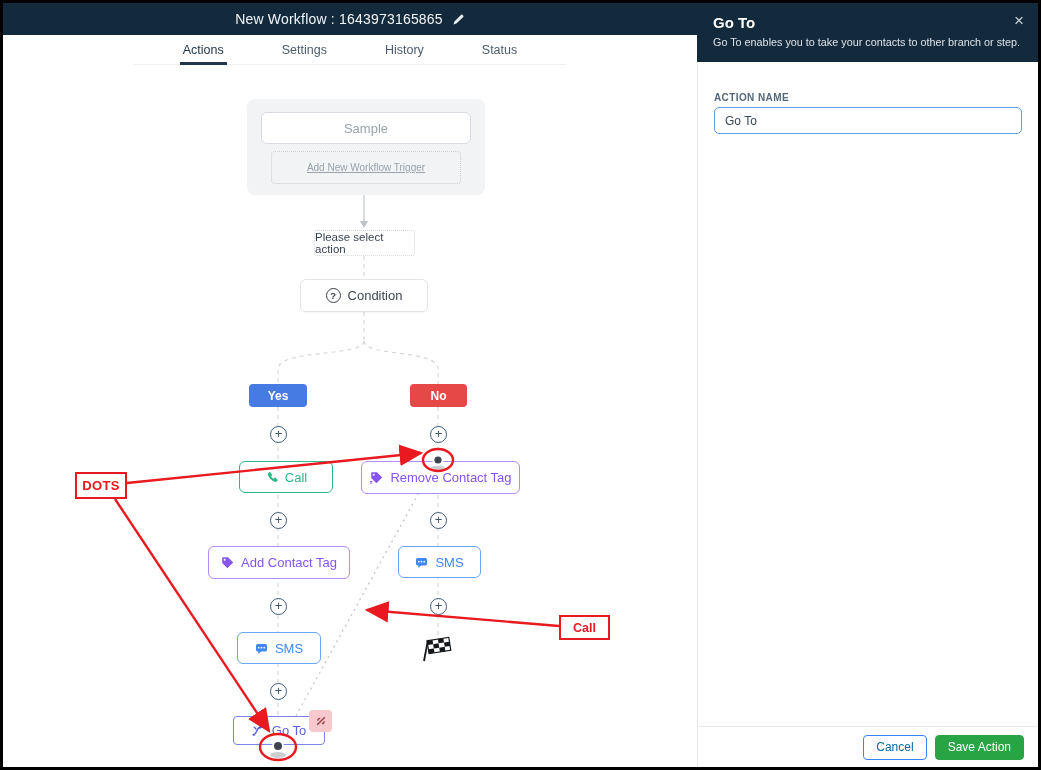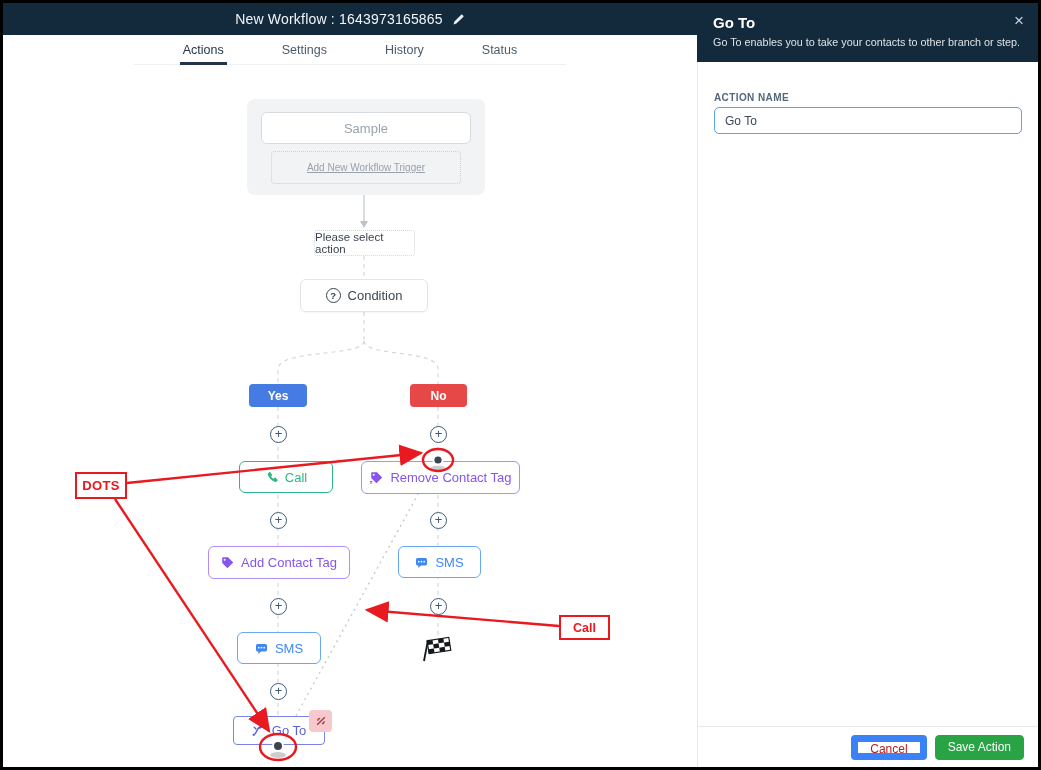--- a/index.html
+++ b/index.html
@@ -55,21 +55,21 @@
   .panel { position:absolute; left:694px; top:0; width:341px; height:764px; background:#fff; }
   .panel-header { position:relative; height:59px; background:#13293c; padding:11px 16px 0; }
   .panel-title { color:#fff; font-size:15px; font-weight:bold; }
   .panel-subtitle { color:#dde3e9; font-size:10.8px; margin-top:5px; white-space:nowrap; }
   .panel-close { position:absolute; right:14px; top:9px; color:#c9d2da; font-size:17px; line-height:17px; cursor:pointer; }
   .panel-body { position:absolute; top:59px; bottom:41px; left:0; right:0; border-left:1px solid #e4e7ea; padding:30px 16px 0; background:#fff; }
   .field-label { font-size:10px; font-weight:bold; color:#54677b; letter-spacing:.4px; margin-bottom:4px; }
   .action-input { width:100%; height:27px; border:1.5px solid #5ea3f0; border-radius:5px; padding:0 10px; font-size:12px; color:#3a4754; font-family:"Liberation Sans","DejaVu Sans",sans-serif; outline:none; background:#fff; }
   .panel-footer { position:absolute; bottom:0; left:0; right:0; height:41px; border-top:1px solid #e6e8ea; border-left:1px solid #e4e7ea; background:#fff; display:flex; align-items:center; justify-content:flex-end; gap:8px; padding-right:14px; }
   .btn { height:25px; border-radius:4px; font-size:12px; padding:0 12px; cursor:pointer; font-family:"Liberation Sans","DejaVu Sans",sans-serif; }
-  .btn-cancel { background:#fff; border:7px solid #3b82f6; color:#b91c1c; }
+  .btn-cancel { background:#fff; border:1px solid #3b82f6; color:#0369a1; }
   .btn-save { background:#28a445; border:1px solid #28a445; color:#fff; }
 </style>
 </head>
 <body>
 
 <div class="frame">
 
   <div class="left">
 
     <div class="topbar">

